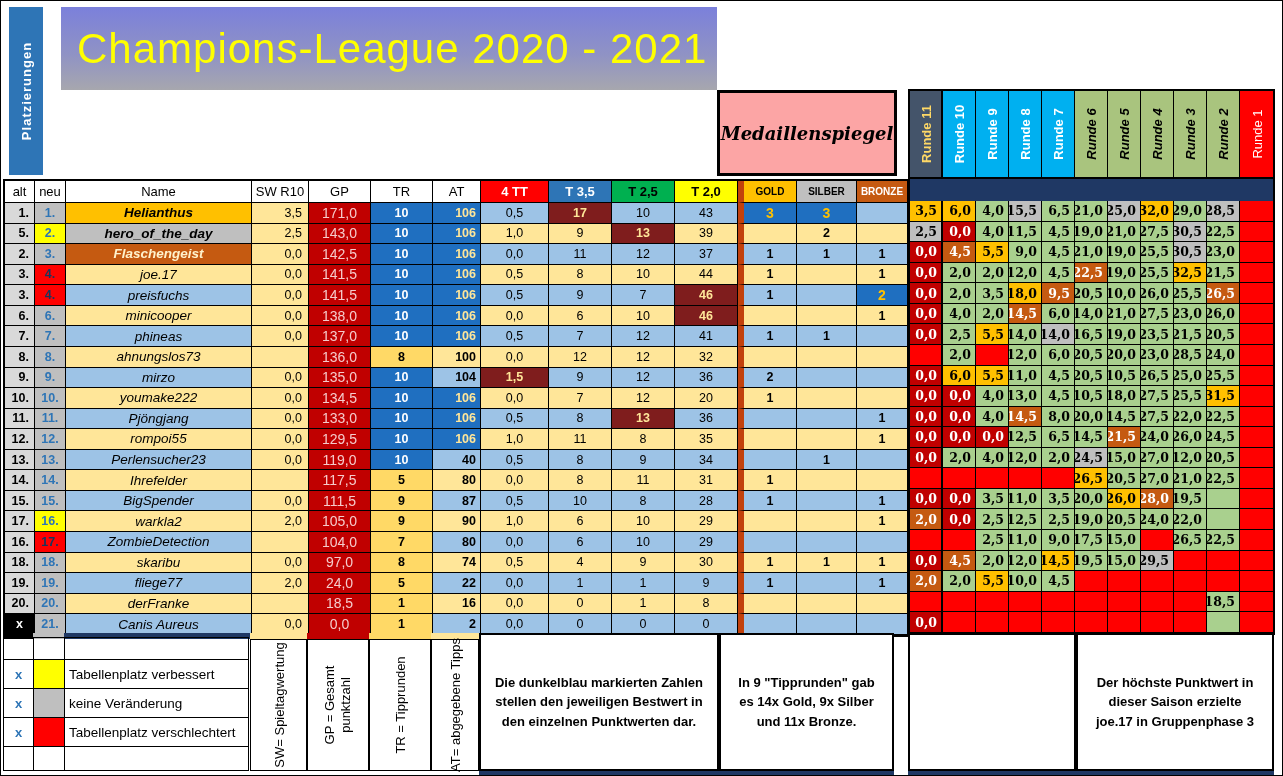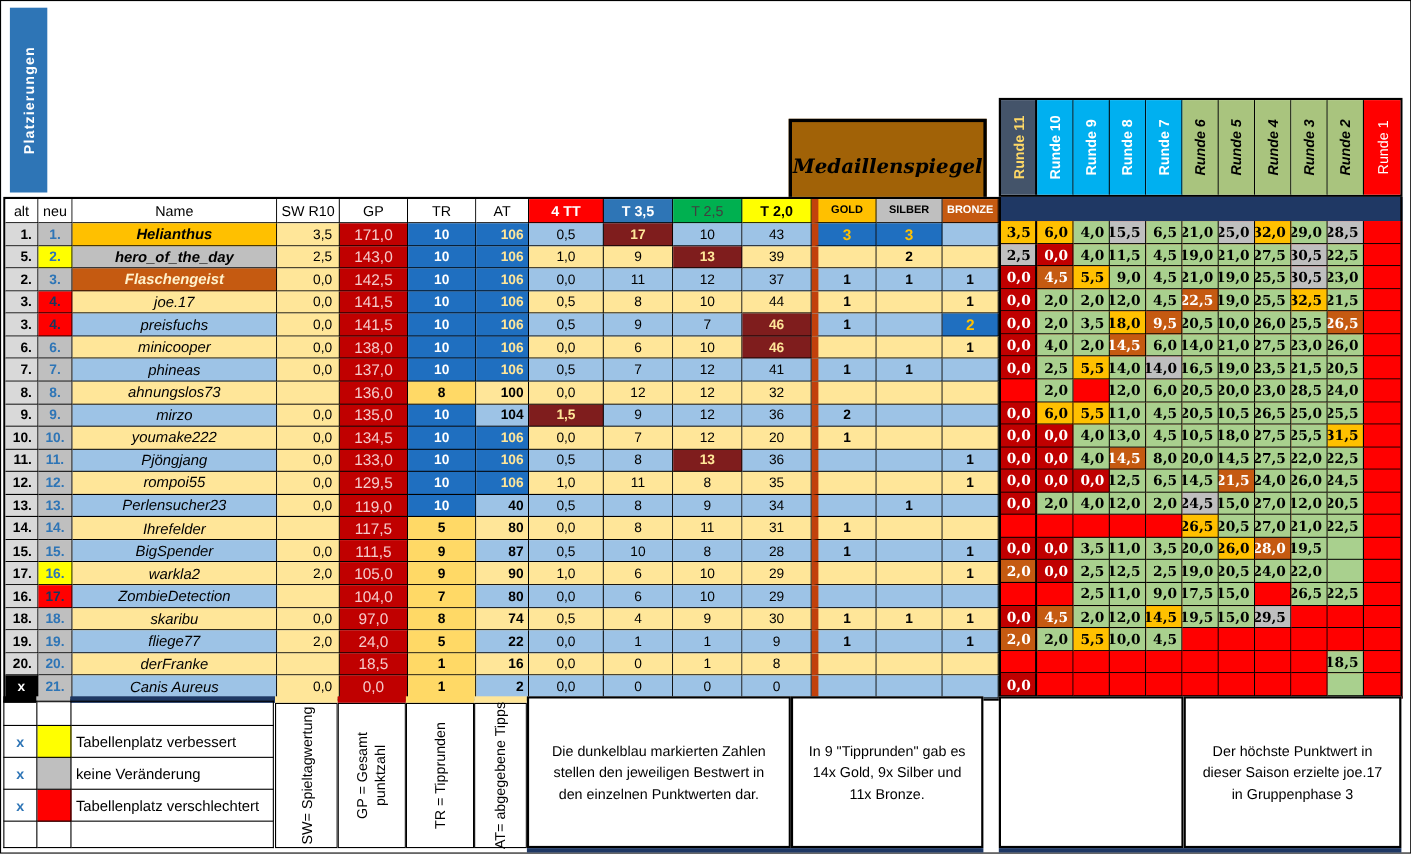--- a/index.html
+++ b/index.html
@@ -5,21 +5,21 @@
   body{margin:0;background:#fff}
   .screen{position:relative;width:1283px;height:776px;background:#fff;font-family:"Liberation Sans",sans-serif;border:1px solid #000;box-sizing:border-box;overflow:hidden}
 
   
   .platz{position:absolute;left:8px;top:6px;width:34px;height:168px;background:#2E75B6}
   .platz span{position:absolute;left:50%;top:50%;transform:translate(-50%,-50%) rotate(-90deg);color:#fff;font-weight:bold;font-size:13px;white-space:nowrap;letter-spacing:1px}
   .banner{position:absolute;left:60px;top:6px;width:656px;height:83px;background:linear-gradient(180deg,#7B80DB 0%,#9093C4 58%,#A7A7AE 100%);display:flex;align-items:center;padding-left:16px;box-sizing:border-box}
   .banner span{color:#FFFF00;font-size:42px;letter-spacing:1px}
   .subt{position:absolute;left:60px;top:89px;width:656px;height:86px;background:#fff;border:3px solid #000;box-sizing:border-box;display:flex;align-items:center;justify-content:center}
   .subt span{color:#0070C0;font-weight:bold;font-size:36px;white-space:nowrap}
-  .medbox{position:absolute;left:716px;top:107px;width:180px;height:86px;background:#a16207;border:3px solid #000;box-sizing:border-box;display:flex;align-items:center;justify-content:center}
+  .medbox{position:absolute;left:716px;top:89px;width:180px;height:86px;background:#fca5a5;border:3px solid #000;box-sizing:border-box;display:flex;align-items:center;justify-content:center}
   .medbox span{font-family:"DejaVu Serif",serif;font-style:italic;font-weight:bold;font-size:18px;white-space:nowrap}
 
   
   .rh{position:absolute;left:907px;top:88px;width:367px;height:90px;display:flex;border:2px solid #000;box-sizing:border-box;background:#fff}
   .rhcell{width:33px;position:relative;border-right:1px solid #000;box-sizing:border-box}
   .rhcell:last-child{border-right:none}
   .rhcell.r11{border-right-width:2px}
   .rhcell span{position:absolute;left:50%;top:50%;transform:translate(-50%,-50%) rotate(-90deg);white-space:nowrap;font-size:13px;font-weight:bold}
   .rh-current{background:#44546A}.rh-current span{color:#FFD966}
   .rh-blue{background:#00B0F0}.rh-blue span{color:#fff}
@@ -40,21 +40,21 @@
 
   
   .mtable{position:absolute;left:2px;top:178px;border:2px solid #000;background:#fff}
   .trow{display:flex;height:20.575px}
   .trow.thead{height:22px}
   .cell{box-sizing:border-box;border-right:1px solid #000;border-bottom:1px solid #000;display:flex;align-items:center;justify-content:center;font-size:12.5px;overflow:hidden}
   .col-alt{width:30px}.col-neu{width:31px}.col-name{width:186px}.col-sw{width:57px}.col-gp{width:62px}.col-tr{width:62px}.col-at{width:48px}.col-t4{width:68px}.col-t35{width:63px}.col-t25{width:63px}.col-t20{width:63px}.col-gold{width:59px}.col-silber{width:60px}.col-bronze{width:51px}
   .hcell{background:#fff;font-size:13px}
   .h-red{background:#FF0000;color:#fff;font-weight:bold}
   .h-blue{background:#2E75B6;color:#fff;font-weight:bold}
-  .h-green{background:#00B050;color:#404040;font-weight:normal}
+  .h-green{background:#00B050;color:#000000;font-weight:bold}
   .h-yellow{background:#FFFF00;color:#000;font-weight:bold}
   .h-goldh{background:#FFC000;font-size:10px;font-weight:bold}
   .h-silverh{background:#BFBFBF;font-size:10px;font-weight:bold}
   .h-bronzeh{background:#C55A11;color:#fff;font-size:10px;font-weight:bold}
   .altc{background:#D9D9D9;font-weight:bold;justify-content:flex-end;padding-right:5px}
   .altc.altx{background:#000;color:#fff;justify-content:center;padding-right:0}
   .neuc{font-weight:bold;color:#2E75B6}
   .neu-same{background:#BFBFBF}
   .neu-up{background:#FFFF00}
   .neu-down{background:#FF0000;color:#17375E}
@@ -97,37 +97,40 @@
   .lr-sm{height:22px}.lr{height:29px}.lr-sm2{height:24px}
   .sw-up{background:#FFFF00}.sw-same{background:#BFBFBF}.sw-down{background:#FF0000}
 
   
   .abbr{position:absolute;top:638px;height:132px;background:#fff;border:1px solid #000;box-sizing:border-box}
   .abbr span{position:absolute;left:50%;top:50%;transform:translate(-50%,-50%) rotate(-90deg);font-size:13px;white-space:nowrap;color:#000}
   .abbr.gpA span{white-space:normal;width:104px;text-align:center;line-height:1.25}
   .a-sw{left:249px;width:57px}.a-gp{left:306px;width:62px}.a-tr{left:368px;width:62px}.a-at{left:430px;width:48px}
 
   
-  .nbox{position:absolute;top:632px;height:138px;border:2px solid #000;box-sizing:border-box;background:#fff;display:flex;align-items:center;justify-content:center;text-align:center;font-weight:normal;font-size:13px;line-height:1.5}
+  .nbox{position:absolute;top:632px;height:138px;border:2px solid #000;box-sizing:border-box;background:#fff;display:flex;align-items:center;justify-content:center;text-align:center;font-weight:bold;font-size:13px;line-height:1.5}
   .n1{left:478px;width:240px;padding:0 12px}
   .n2{left:718px;width:175px;padding:0 10px}
   .nEmpty{left:907px;width:168px}
   .n3{left:1075px;width:198px;padding:0 14px}
   .bstrip1{position:absolute;left:478px;top:770px;width:415px;height:5px;background:#1F3864}
   .bstrip2{position:absolute;left:907px;top:770px;width:366px;height:5px;background:#1F3864}
 </style>
 </head>
 <body>
 
 <div class="screen">
 
   <div class="platz">
     <span>Platzierungen</span>
   </div>
 
+  <div class="banner">
+    <span>Champions-League 2020 - 2021</span>
+  </div>
 
 
   <div class="medbox">
     <span>Medaillenspiegel</span>
   </div>
 
   <div class="rh" id="rounds-header">
       <div class="rhcell rh-current r11">
         <span>Runde 11</span>
       </div>

